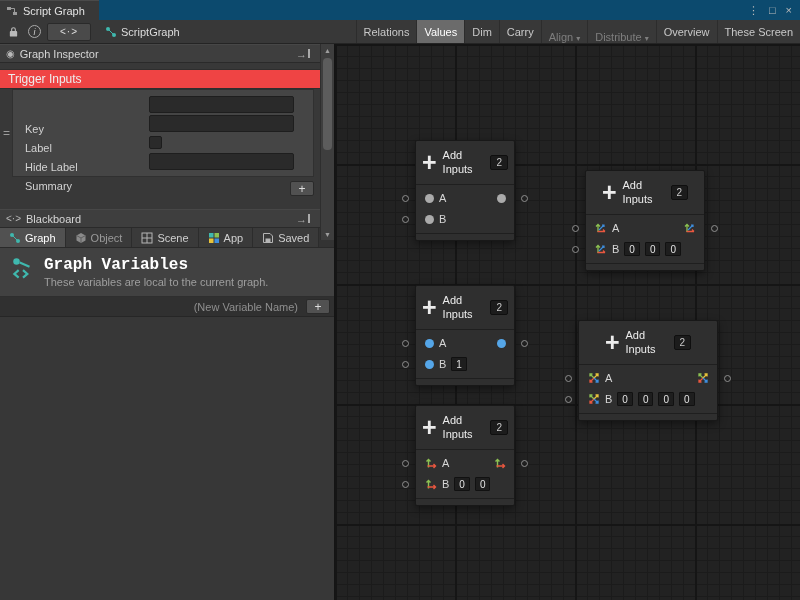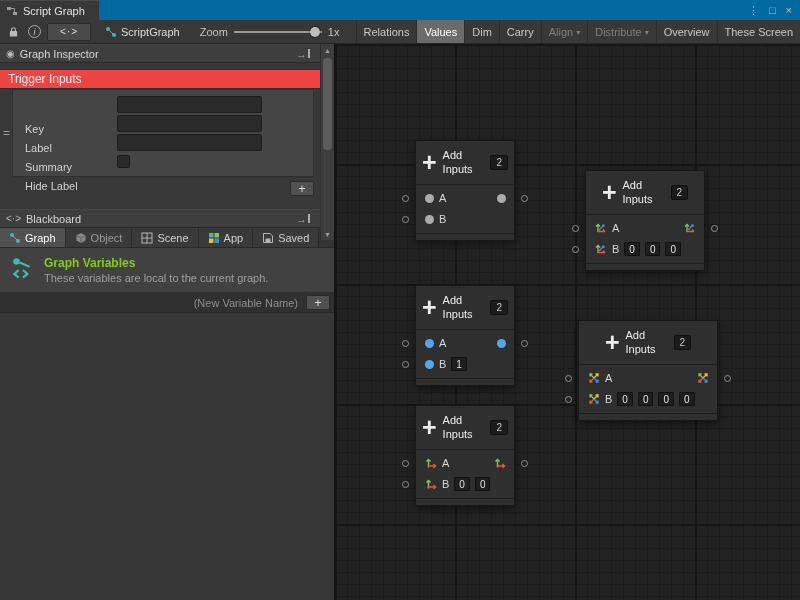--- a/index.html
+++ b/index.html
@@ -1,40 +1,40 @@
 <!DOCTYPE html>
 <html><head>
 <meta charset="utf-8">
 <style>
   * { margin:0; padding:0; box-sizing:border-box; }
   html,body { width:800px; height:600px; overflow:hidden; background:#191919;
     font-family:"Liberation Sans", sans-serif; font-size:11px; color:#CCCCCC; }
   .window { position:relative; width:800px; height:600px; display:flex; flex-direction:column; }
 
   
-  .titlebar { height:20px; background:#0369a1; display:flex; align-items:center; justify-content:space-between; }
+  .titlebar { height:20px; background:#0c4a6e; display:flex; align-items:center; justify-content:space-between; }
   .tab { height:20px; display:flex; align-items:center; gap:5px; padding:0 14px 0 6px; background:#383838; border-top:1px solid #4a4a4a; color:#E2E2E2; font-size:11px; }
   .win-controls { display:flex; align-items:center; gap:10px; padding-right:8px; color:#BBBBBB; }
   .win-controls span { cursor:default; font-size:11px; }
 
   
   .toolbar { height:24px; background:#383838; border-bottom:1px solid #242424; display:flex; align-items:stretch; }
   .tb-left { display:flex; align-items:center; gap:6px; padding:0 4px; }
   .tb-icon { width:18px; height:18px; display:flex; align-items:center; justify-content:center; color:#BBB; }
   .info-circle { width:13px; height:13px; border:1px solid #AAA; border-radius:50%; font-size:9px; font-style:italic; display:flex; align-items:center; justify-content:center; color:#CCC; }
   .code-btn { height:18px; padding:0 12px; background:#4A4A4A; border:1px solid #2A2A2A; border-radius:2px; color:#DDD; display:flex; align-items:center; font-size:10px; letter-spacing:1px; }
   .graph-name { display:flex; align-items:center; gap:4px; padding:0 8px; color:#DDD; }
   .zoom-wrap { display:flex; align-items:center; gap:6px; padding:0 6px; color:#C4C4C4; }
   .slider { position:relative; width:88px; height:14px; }
   .slider .track { position:absolute; left:0; right:0; top:6.5px; height:2px; background:#9A9A9A; }
   .slider .handle { position:absolute; top:2px; left:76px; width:10px; height:10px; border-radius:50%; background:#BDBDBD; box-shadow:0 0 2px #000; }
   .tb-buttons { display:flex; margin-left:auto; }
   .tb-btn { display:flex; align-items:center; gap:3px; padding:0 7px; border-left:1px solid #2C2C2C; color:#C8C8C8; background:#383838; white-space:nowrap; }
   .tb-btn.active { background:#6B6B6B; color:#FFFFFF; }
-  .tb-btn.disabled { color:#7E7E7E; }
+  .tb-btn.disabled { color:#7E7E7E;align-items:flex-end; }
   .tb-btn .dd { font-size:8px; margin-top:1px; }
 
   
   .main { flex:1; display:flex; min-height:0; }
   .sidebar { position:relative; width:335px; background:#383838; border-right:1px solid #141414; display:flex; flex-direction:column; }
 
   .panel-header { height:19px; background:#3E3E3E; border-top:1px solid #474747; border-bottom:1px solid #2A2A2A; display:flex; align-items:center; gap:5px; padding:0 6px; color:#D6D6D6; }
   .panel-header .ph-title { flex:0 0 auto; }
   .dock-icon { margin-left:auto; margin-right:18px; display:flex; align-items:center; color:#AAA; }
   .dock-icon .bar { width:2px; height:9px; background:#AAA; margin-left:1px; }
@@ -43,36 +43,36 @@
   .inspector-top { display:flex; gap:8px; padding:6px 20px 6px 8px; }
   .inspector-top .fields { flex:1; display:flex; flex-direction:column; gap:5px; }
   .txt-input { height:17px; background:#2A2A2A; border:1px solid #1E1E1E; border-radius:2px; color:#CFCFCF; font-size:11px; padding:0 5px; width:100%; font-family:"Liberation Sans", sans-serif; }
   .txt-input::placeholder { color:#8A8A8A; opacity:1; }
 
   .section-heading { margin-top:6px; height:20px; display:flex; align-items:center; padding:0 8px; font-weight:normal; font-size:12px; color:#EDEDED; background:#ef4444; border-top:1px solid #2E2E2E; border-bottom:1px solid #2E2E2E; }
 
   .trigger-wrap { position:relative; margin:0 20px 0 0; }
   .trigger-list { position:relative; margin-left:12px; background:#454545; border:1px solid #303030; padding:5px 8px 5px 12px; }
   .t-row { display:flex; align-items:center; height:19px; }
-  .t-row .t-label { width:92px; color:#D2D2D2;margin-top:48px; }
+  .t-row .t-label { width:124px; color:#D2D2D2;margin-top:48px; }
   .t-row .txt-input { width:145px; flex:0 0 auto; }
   .checkbox { width:13px; height:13px; background:#2A2A2A; border:1px solid #1C1C1C; border-radius:2px; }
   .drag-handle { position:absolute; left:-10px; top:50%; transform:translateY(-50%); color:#9C9C9C; font-size:12px; }
   .row-minus { position:absolute; right:-17px; top:50%; transform:translateY(-50%); color:#CCC; font-size:13px; }
   .list-footer { display:flex; justify-content:flex-end; padding:4px 20px 4px 0; }
   .mini-btn { width:24px; height:15px; background:#515151; border:1px solid #2A2A2A; border-radius:2px; color:#DDD; display:flex; align-items:center; justify-content:center; font-size:12px; line-height:1; }
 
   .blackboard-header { margin-top:9px; }
   .tabs { height:20px; display:flex; border-bottom:1px solid #2A2A2A; background:#333; }
   .tab-btn { display:flex; align-items:center; gap:4px; padding:0 9px; background:#3A3A3A; border-right:1px solid #2C2C2C; color:#D0D0D0; }
   .tab-btn.selected { background:#515151; color:#FFF; }
   .tab-btn.dim { color:#9A9A9A; }
 
   .vars-info { display:flex; gap:8px; padding:8px 10px; background:#414141; border-bottom:1px solid #2E2E2E; }
-  .vars-text .v-title { font-weight:bold; font-size:12px; color:#84cc16; margin-bottom:2px; }
+  .vars-text .v-title { font-weight:bold; font-size:16px; color:#ffffff; margin-bottom:2px;font-family:Liberation Mono, monospace; }
   .vars-text .v-desc { color:#9E9E9E; font-size:11px; }
 
   .new-var-row { height:20px; display:flex; align-items:center; background:#303030; border-bottom:1px solid #262626; padding-right:4px; }
   .new-var-input { flex:1; height:20px; background:transparent; border:none; text-align:right; color:#CFCFCF; padding-right:8px; font-size:11px; font-family:"Liberation Sans", sans-serif; }
   .new-var-input::placeholder { color:#8F8F8F; opacity:1; }
   .sidebar-rest { flex:1; background:#373737; }
 
   
   .scrollbar { position:absolute; top:0; right:0; width:14px; height:196px; background:#3E3E3E; border-left:1px solid #2E2E2E; display:flex; flex-direction:column; align-items:center; }
   .sb-arrow { height:12px; display:flex; align-items:center; justify-content:center; color:#9E9E9E; font-size:7px; width:100%; }
@@ -139,28 +139,20 @@
       <span class="info-circle">i</span>
       <span class="code-btn">&lt;·&gt;</span>
       <span class="graph-name">
         <svg class="vicon" viewBox="0 0 12 12" width="11" height="11">
             <circle cx="3" cy="3" r="2" fill="#3FB8AE"></circle>
             <circle cx="9" cy="9" r="2" fill="#3FB8AE"></circle>
             <path d="M4 4 L8 8" stroke="#3FB8AE"></path>
           </svg>
         <span>ScriptGraph</span>
       </span>
-      <div class="zoom-wrap">
-        <span>Zoom</span>
-        <div class="slider">
-          <div class="track"></div>
-          <div class="handle"></div>
-        </div>
-        <span>1x</span>
-      </div>
     </div>
     <div class="tb-buttons">
       <div class="tb-btn">
           <span>Relations</span>
         </div>
       <div class="tb-btn active">
           <span>Values</span>
         </div>
       <div class="tb-btn">
           <span>Dim</span>
@@ -207,26 +199,26 @@
           <span class="row-minus">−</span>
           <div class="t-row">
             <span class="t-label">Key</span>
             <input class="txt-input" value="" style="">
           </div>
           <div class="t-row">
             <span class="t-label">Label</span>
             <input class="txt-input" value="" style="">
           </div>
           <div class="t-row">
+            <span class="t-label">Hide Label</span>
+            <span class="checkbox"></span>
+          </div>
+          <div class="t-row">
             <span class="t-label">Summary</span>
             <input class="txt-input" value="" style="">
-          </div>
-          <div class="t-row">
-            <span class="t-label">Hide Label</span>
-            <span class="checkbox"></span>
           </div>
         </div>
       </div>
       <div class="list-footer">
         <span class="mini-btn">+</span>
       </div>
 
       <div class="panel-header blackboard-header">
         <span class="ph-glyph">&lt;·&gt;</span>
         <span class="ph-title">Blackboard</span>

